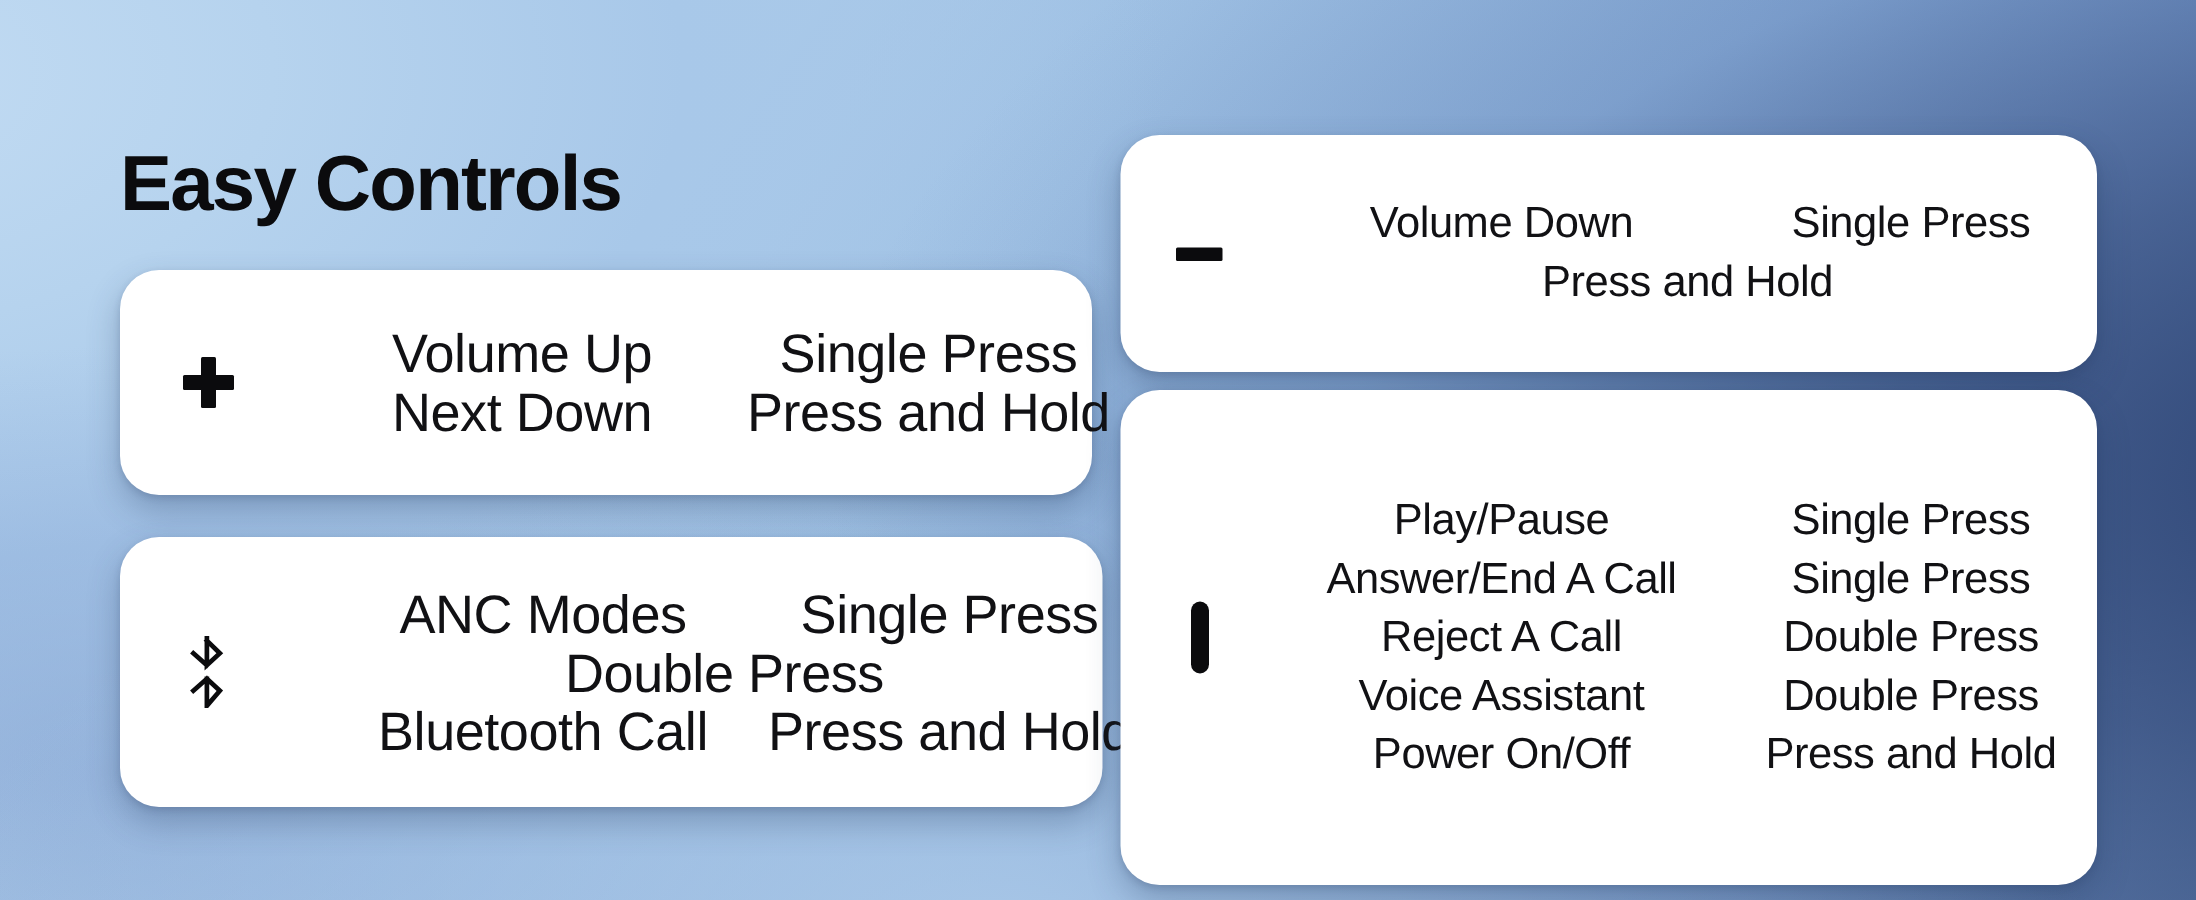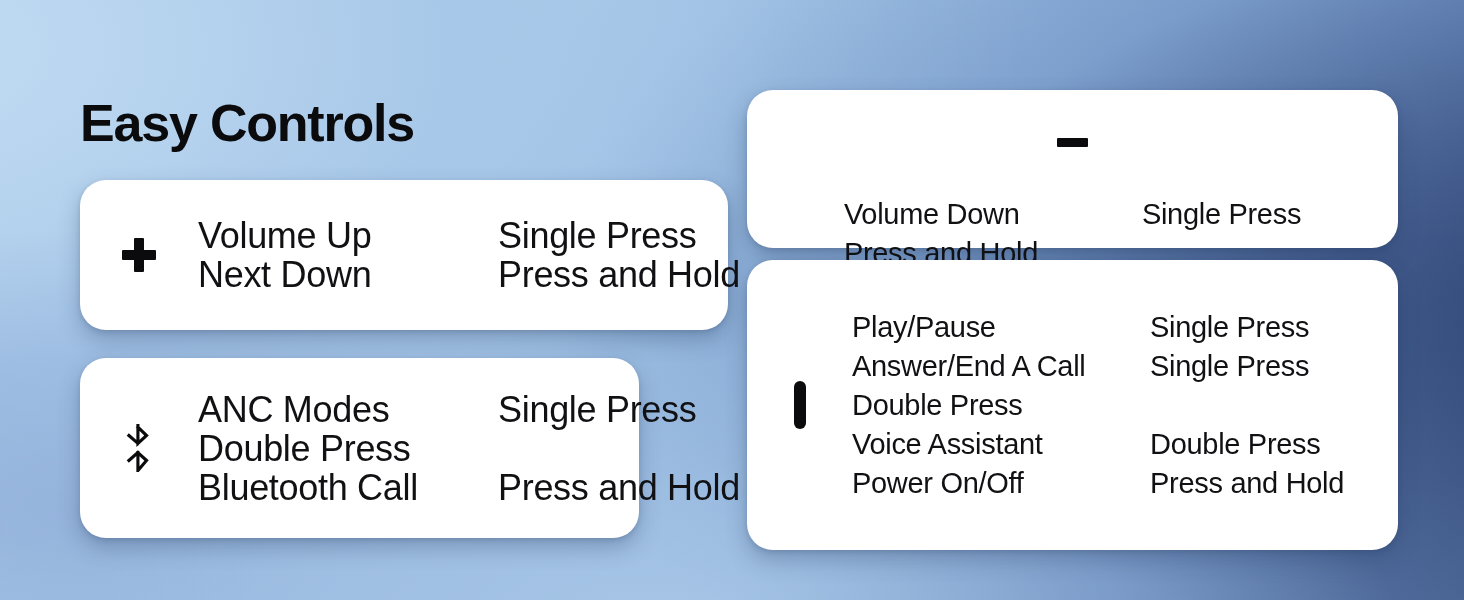--- a/index.html
+++ b/index.html
@@ -26,21 +26,21 @@
       linear-gradient(126deg, #b9d5ef 0%, #aecdea 22%, #9dbfe3 42%, #86a9d6 62%, #6e8fc2 80%, #55719f 100%);
   }
   .bg-soft {
     position: absolute;
     inset: 0;
     background:
       radial-gradient(70% 80% at 46% 104%, rgba(172,202,233,0.85) 0%, rgba(172,202,233,0.35) 40%, rgba(172,202,233,0) 70%),
       radial-gradient(60% 70% at 6% 86%, rgba(126,156,206,0.55) 0%, rgba(126,156,206,0) 68%);
   }
 
-  .stage { position: absolute; inset: 0; }
+  .stage { position: absolute; inset: 0; text-align: center; }
 
   
   .title {
     position: absolute;
     left: 80px;
     top: 97px;
     font-size: 52px;
     line-height: 1;
     font-weight: 700;
     letter-spacing: -1.2px;
@@ -51,23 +51,23 @@
   
   .card {
     position: absolute;
     background: #ffffff;
     border-radius: 26px;
     box-shadow: 0 10px 22px rgba(38,58,96,0.30), 0 2px 5px rgba(38,58,96,0.18);
     display: flex;
     align-items: center;
   }
   .card-1 { left: 80px;  top: 180px; width: 648px; height: 150px; }
-  .card-2 { left: 80px;  top: 358px; width: 559px; height: 180px; }
-  .card-3 { left: 747px; top: 90px;  width: 651px; height: 158px; flex-direction: column; }
-  .card-4 { left: 747px; top: 260px; width: 651px; height: 290px; }
+  .card-2 { left: 80px;  top: 358px; width: 655px; height: 180px; gap: 14px; }
+  .card-3 { left: 747px; top: 90px;  width: 651px; height: 158px; }
+  .card-4 { left: 747px; top: 260px; width: 651px; height: 330px; }
 
   .icon-col {
     width: 118px;
     flex: 0 0 118px;
     display: flex;
     align-items: center;
     justify-content: center;
   }
   .card-3 .icon-col, .card-4 .icon-col { width: 105px; flex-basis: 105px; }
 
@@ -193,20 +193,21 @@
     <div class="rows">
       <div class="row">
         <span class="fn">Play/Pause</span>
         <span class="act">Single Press</span>
       </div>
       <div class="row">
         <span class="fn">Answer/End A Call</span>
         <span class="act">Single Press</span>
       </div>
       <div class="row">
+        <span class="fn">Reject A Call</span>
         <span class="act">Double Press</span>
       </div>
       <div class="row">
         <span class="fn">Voice Assistant</span>
         <span class="act">Double Press</span>
       </div>
       <div class="row">
         <span class="fn">Power On/Off</span>
         <span class="act">Press and Hold</span>
       </div>

